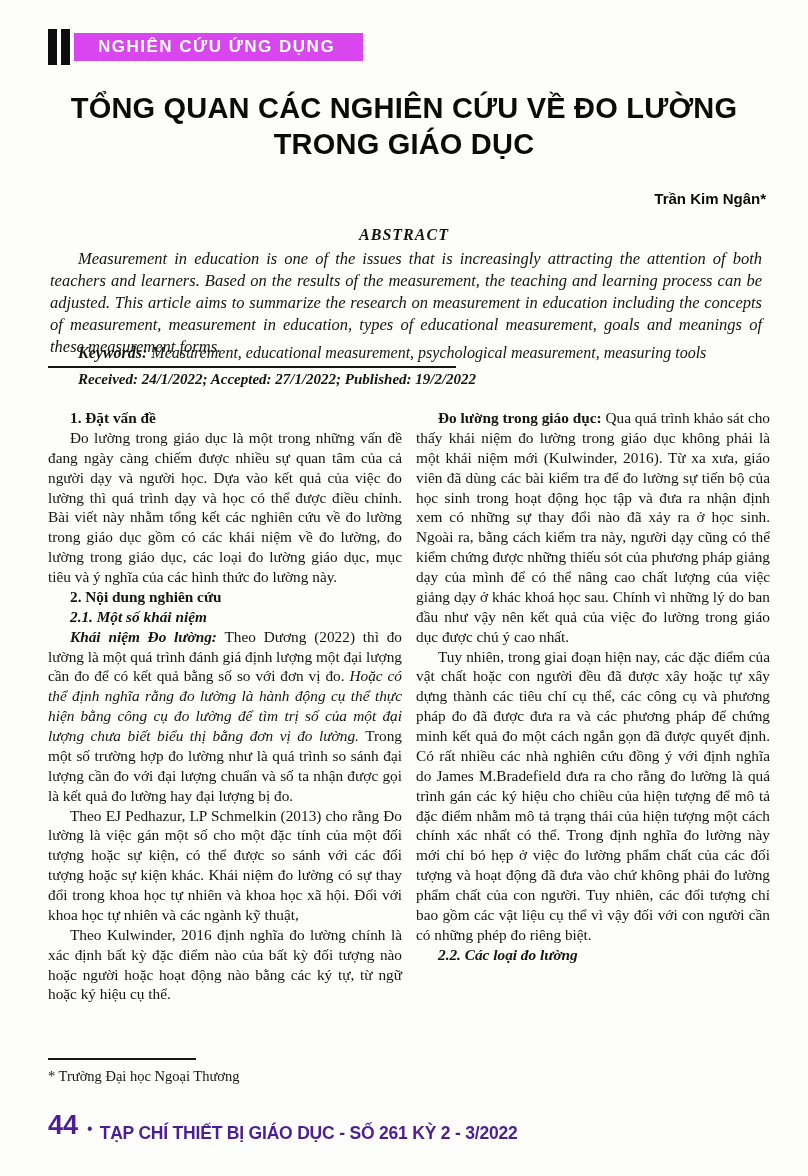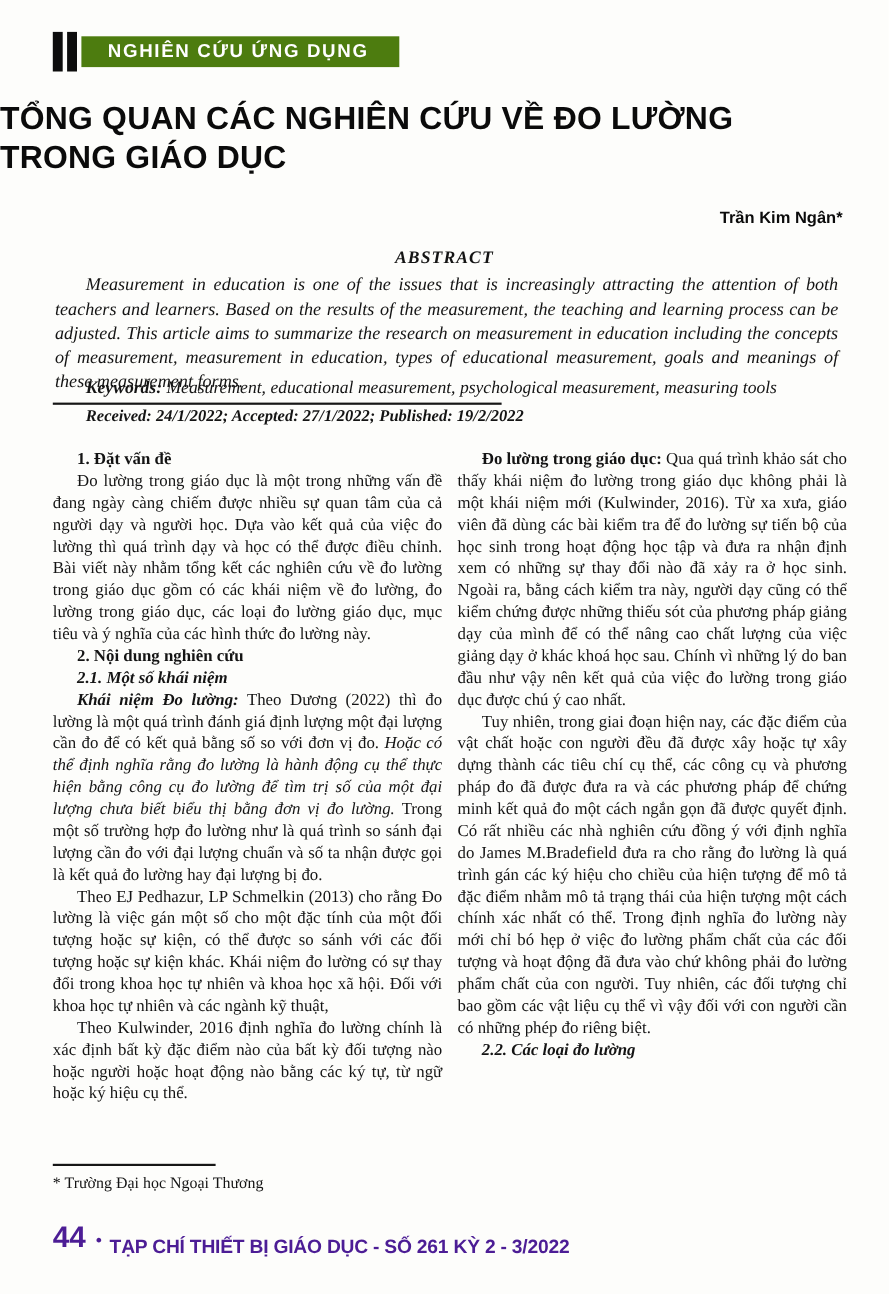--- a/index.html
+++ b/index.html
@@ -10,30 +10,30 @@
     color:#141414;
     font-family:"Liberation Serif", serif;
     box-sizing:border-box;
     overflow:hidden;
   }
   
   .badge-row{position:absolute;top:33px;left:48px;display:flex;align-items:stretch;height:28px;}
   .badge-bar{width:9px;background:#0d0d0d;margin-right:4px;}
   .badge-bar.tall{height:36px;margin-top:-4px;}
   .badge-rect{
-    background:#4d7c0f;color:#ffffff;
+    background:#d946ef;color:#ffffff;
     font-family:"Liberation Sans", sans-serif;
     font-size:17px;font-weight:600;letter-spacing:1.5px;
     padding:3px 28px 3px 24px;display:flex;align-items:center;
     white-space:nowrap;
   }
   
   .title{
     position:absolute;top:90px;left:0;width:100%;
-    text-align:left;
+    text-align:center;
     font-family:"Liberation Sans", sans-serif;
     font-weight:800;font-size:29px;line-height:1.25;
     letter-spacing:0.2px;color:#0b0b0b;margin:0;
   }
   .author{
     position:absolute;top:190px;right:42px;
     font-family:"Liberation Sans", sans-serif;
     font-weight:700;font-size:15px;color:#0b0b0b;
   }
   

